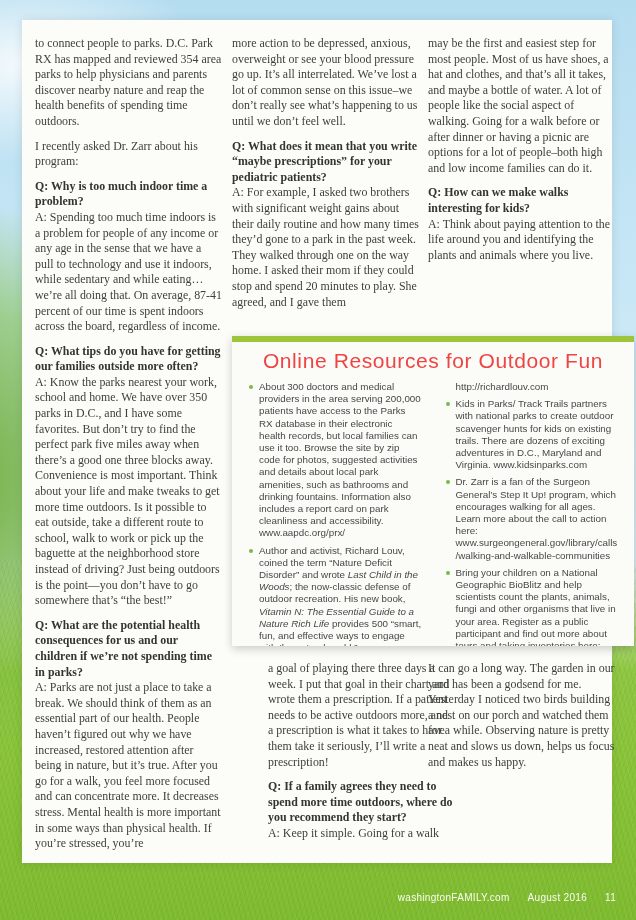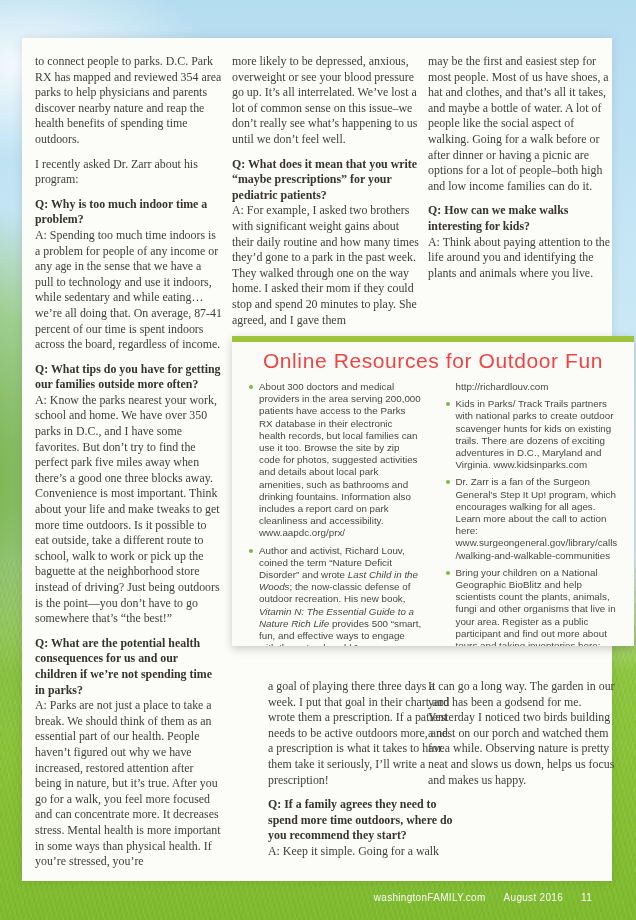--- a/index.html
+++ b/index.html
@@ -11,21 +11,21 @@
       radial-gradient(55% 42% at -8% 52%, rgba(104,168,50,0.95) 0%, rgba(124,186,62,0.55) 45%, rgba(124,186,62,0) 72%),
       linear-gradient(180deg,#b5ddf0 0%,#c6e6f5 28%,#d3ecf8 52%,#d8eef4 61%,#b9dd94 67%,#8dc63f 73%,#86c135 86%,#7eba2e 100%);
   }
   .grass-noise{
     position:absolute;left:0;right:0;top:560px;bottom:0;pointer-events:none;
     background:
       repeating-linear-gradient(75deg, rgba(255,255,255,0.05) 0 2px, rgba(0,0,0,0) 2px 5px),
       repeating-linear-gradient(-70deg, rgba(50,100,8,0.07) 0 1px, rgba(0,0,0,0) 1px 4px);
   }
   .panel{
-    position:absolute;left:22px;top:38px;width:590px;height:843px;
+    position:absolute;left:22px;top:20px;width:590px;height:843px;
     background:#fcfcf9;box-shadow:0 0 10px rgba(0,0,0,0.10);
   }
   .col{
     position:absolute;top:16px;width:187px;overflow:hidden;
     font-size:11.9px;line-height:15.6px;color:#3f3e3b;text-align:left;
   }
   #col1{left:13px;height:816px;}
   #col2top{left:210px;height:303px;}
   #col3top{left:406px;height:303px;}
   #col2bottom{left:210px;top:641px;height:194px;margin-left:36px;}
@@ -47,21 +47,21 @@
   .res-col{
     flex:1;min-width:0;font-family:"Liberation Sans",sans-serif;
     font-size:9.8px;line-height:12.2px;color:#474745;word-break:break-word;
   }
   .box-item{position:relative;padding-left:11px;margin:0 0 5px;}
   .box-item.bullet::before{
     content:"";position:absolute;left:1px;top:4px;width:4px;height:4px;
     border-radius:50%;background:#7cb84a;
   }
   .footer{
-    position:absolute;right:44px;bottom:17px;
+    position:absolute;right:20px;bottom:17px;
     font-family:"Liberation Sans",sans-serif;font-size:10px;
     color:rgba(255,255,255,0.95);letter-spacing:0.3px;display:flex;
   }
   .footer span{margin-left:18px;}
 </style>
 </head>
 <body>
 
 <div class="canvas">
   <div class="grass-noise"></div>
@@ -71,21 +71,21 @@
         <p class="para"><span>to connect people to parks. D.C. Park RX has mapped and reviewed 354 area parks to help physicians and parents discover nearby nature and reap the health benefits of spending time outdoors.</span></p>
         <p class="para"><span>I recently asked Dr. Zarr about his program:</span></p>
         <p class="para q"><span>Q: Why is too much indoor time a problem?</span></p>
         <p class="para"><span>A: Spending too much time indoors is a problem for people of any income or any age in the sense that we have a pull to technology and use it indoors, while sedentary and while eating… we’re all doing that. On average, 87-41 percent of our time is spent indoors across the board, regardless of income.</span></p>
         <p class="para q"><span>Q: What tips do you have for getting our families outside more often?</span></p>
         <p class="para"><span>A: Know the parks nearest your work, school and home. We have over 350 parks in D.C., and I have some favorites. But don’t try to find the perfect park five miles away when there’s a good one three blocks away. Convenience is most important. Think about your life and make tweaks to get more time outdoors. Is it possible to eat outside, take a different route to school, walk to work or pick up the baguette at the neighborhood store instead of driving? Just being outdoors is the point—you don’t have to go somewhere that’s “the best!”</span></p>
         <p class="para q"><span>Q: What are the potential health consequences for us and our children if we’re not spending time in parks?</span></p>
         <p class="para"><span>A: Parks are not just a place to take a break. We should think of them as an essential part of our health. People haven’t figured out why we have increased, restored attention after being in nature, but it’s true. After you go for a walk, you feel more focused and can concentrate more. It decreases stress. Mental health is more important in some ways than physical health. If you’re stressed, you’re</span></p>
       </div>
     <div class="col" id="col2top">
-        <p class="para"><span>more likely to be depressed, anxious, overweight or see your blood pressure go up. It’s all interrelated. We’ve lost a lot of common sense on this issue–we don’t really see what’s happening to us until we don’t feel well.</span></p>
+        <p class="para"><span>more action to be depressed, anxious, overweight or see your blood pressure go up. It’s all interrelated. We’ve lost a lot of common sense on this issue–we don’t really see what’s happening to us until we don’t feel well.</span></p>
         <p class="para q"><span>Q: What does it mean that you write “maybe prescriptions” for your pediatric patients?</span></p>
         <p class="para"><span>A: For example, I asked two brothers with significant weight gains about their daily routine and how many times they’d gone to a park in the past week. They walked through one on the way home. I asked their mom if they could stop and spend 20 minutes to play. She agreed, and I gave them</span></p>
       </div>
     <div class="col" id="col3top">
         <p class="para"><span>may be the first and easiest step for most people. Most of us have shoes, a hat and clothes, and that’s all it takes, and maybe a bottle of water. A lot of people like the social aspect of walking. Going for a walk before or after dinner or having a picnic are options for a lot of people–both high and low income families can do it.</span></p>
         <p class="para q"><span>Q: How can we make walks interesting for kids?</span></p>
         <p class="para"><span>A: Think about paying attention to the life around you and identifying the plants and animals where you live.</span></p>
       </div>
     <div class="col" id="col2bottom">
         <p class="para"><span>a goal of playing there three days a week. I put that goal in their chart and wrote them a prescription. If a patient needs to be active outdoors more, and a prescription is what it takes to have them take it seriously, I’ll write a prescription!</span></p>

